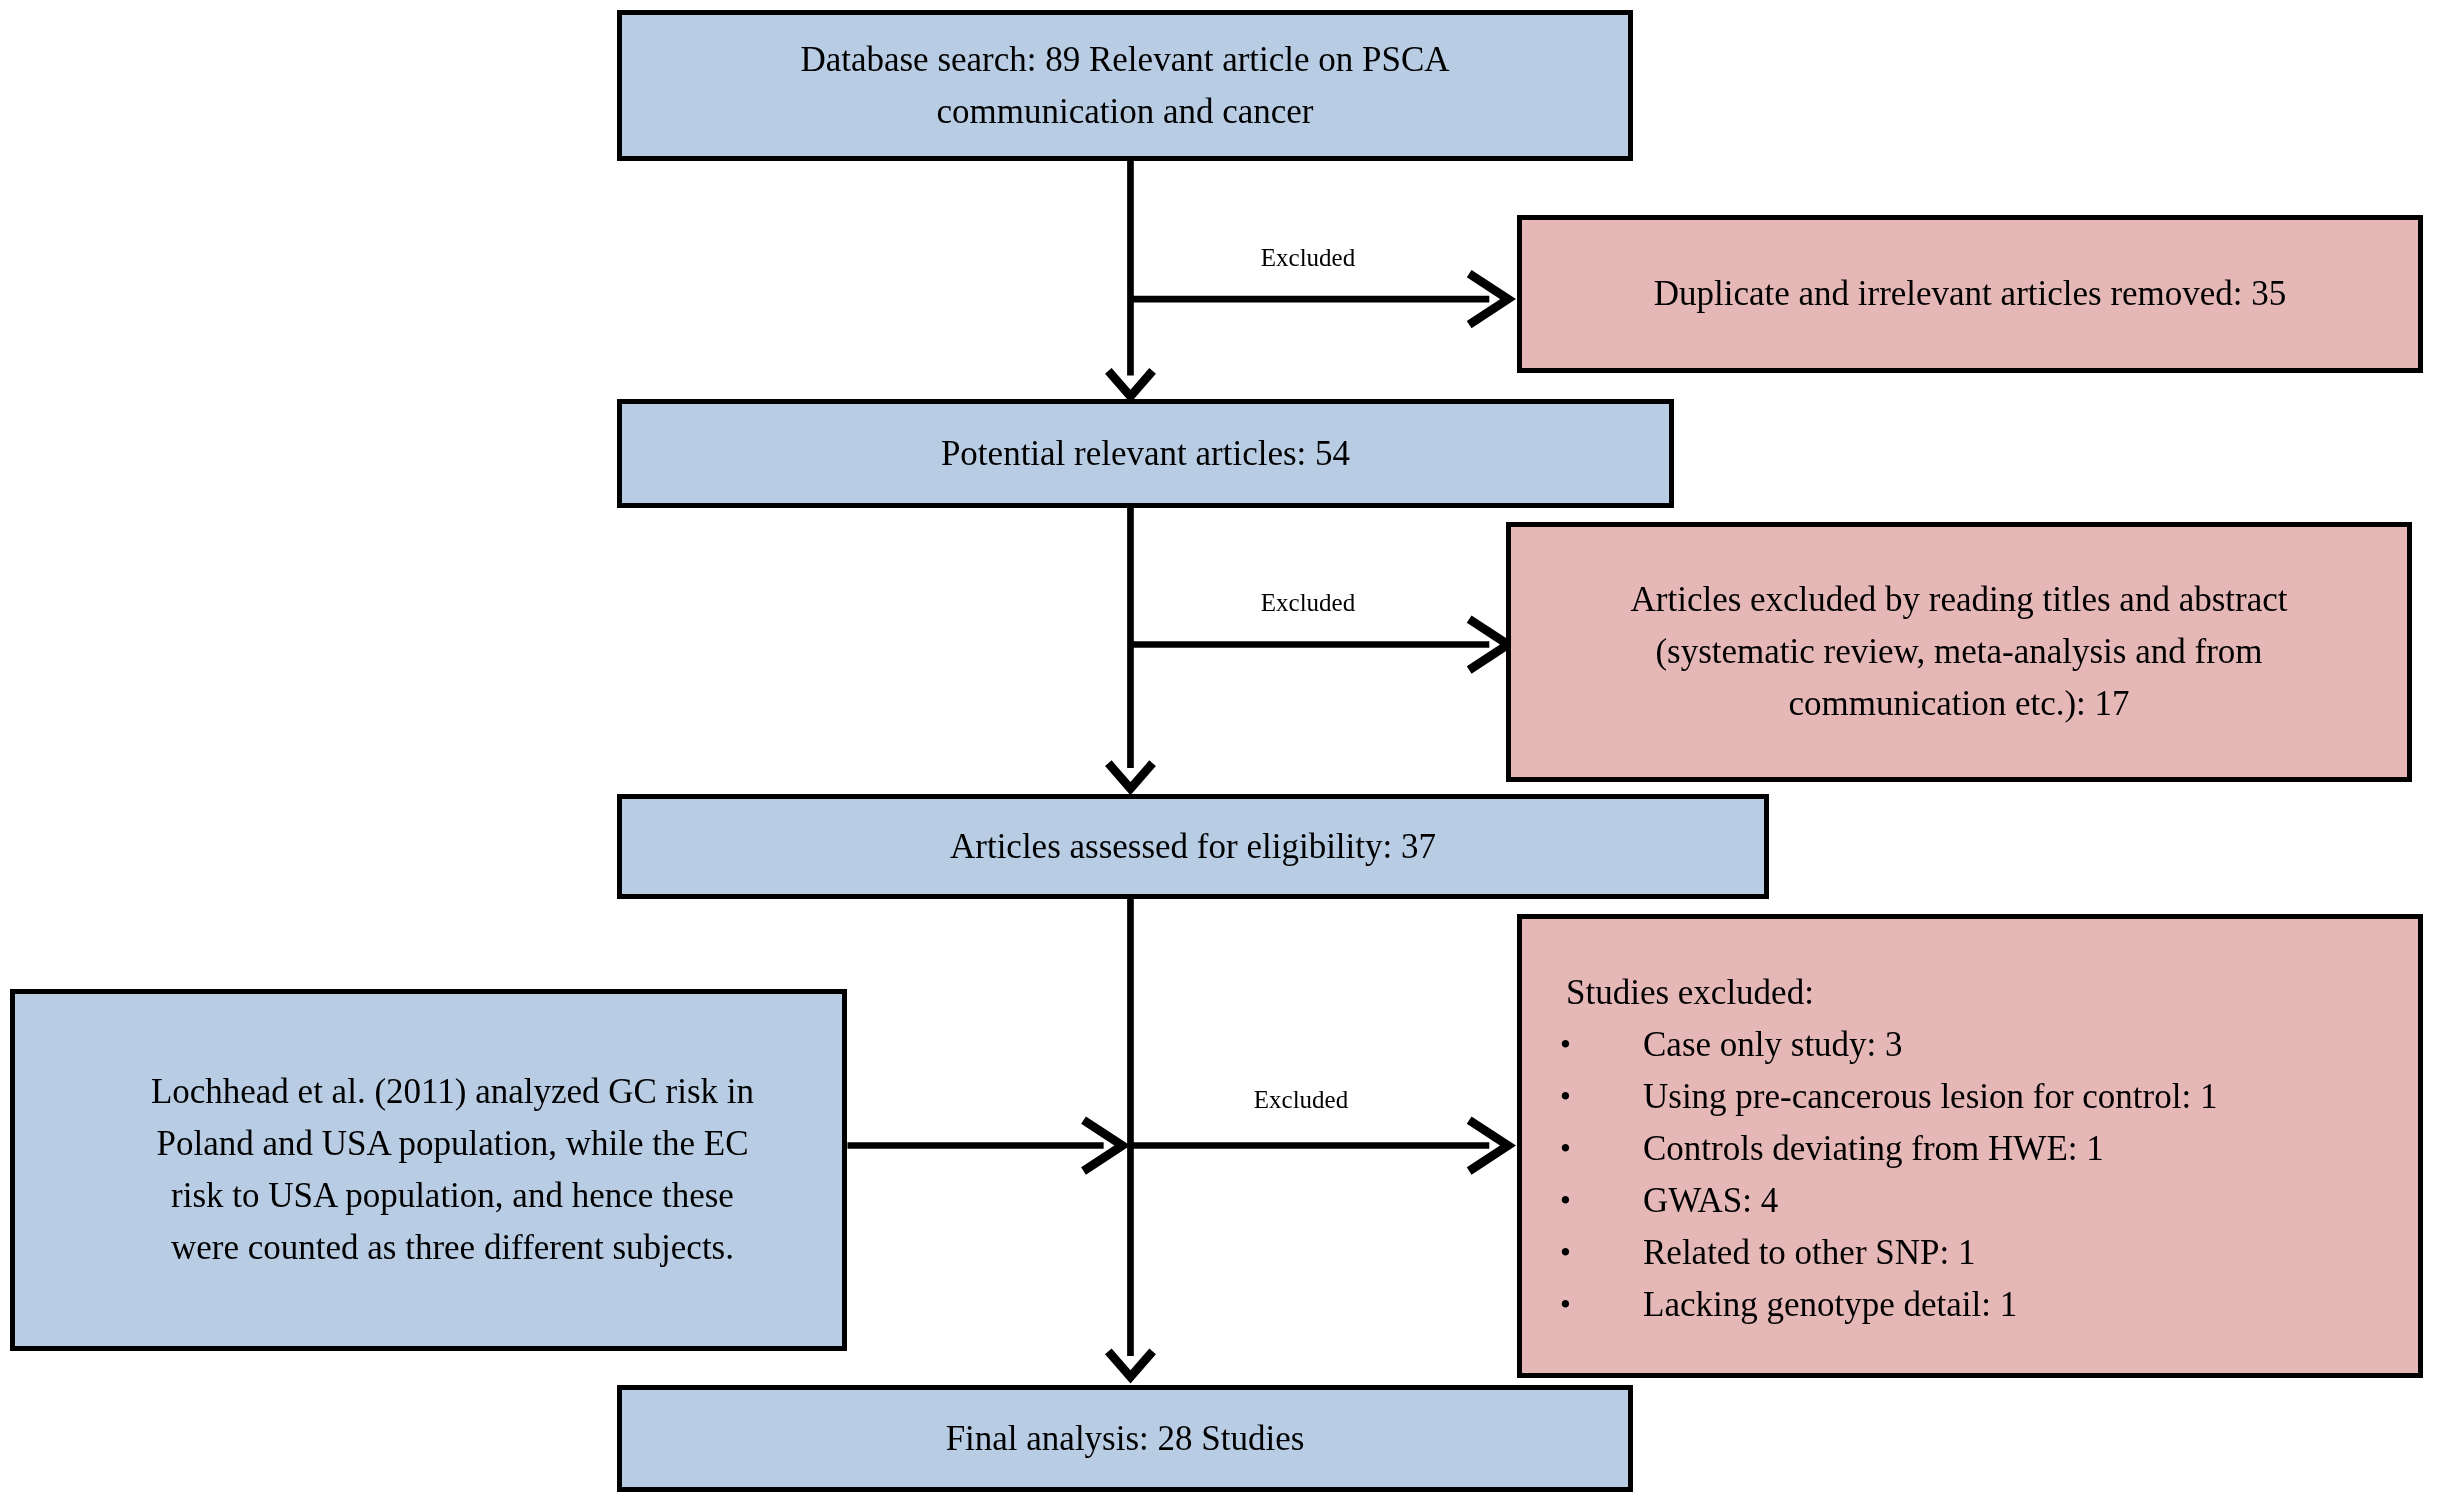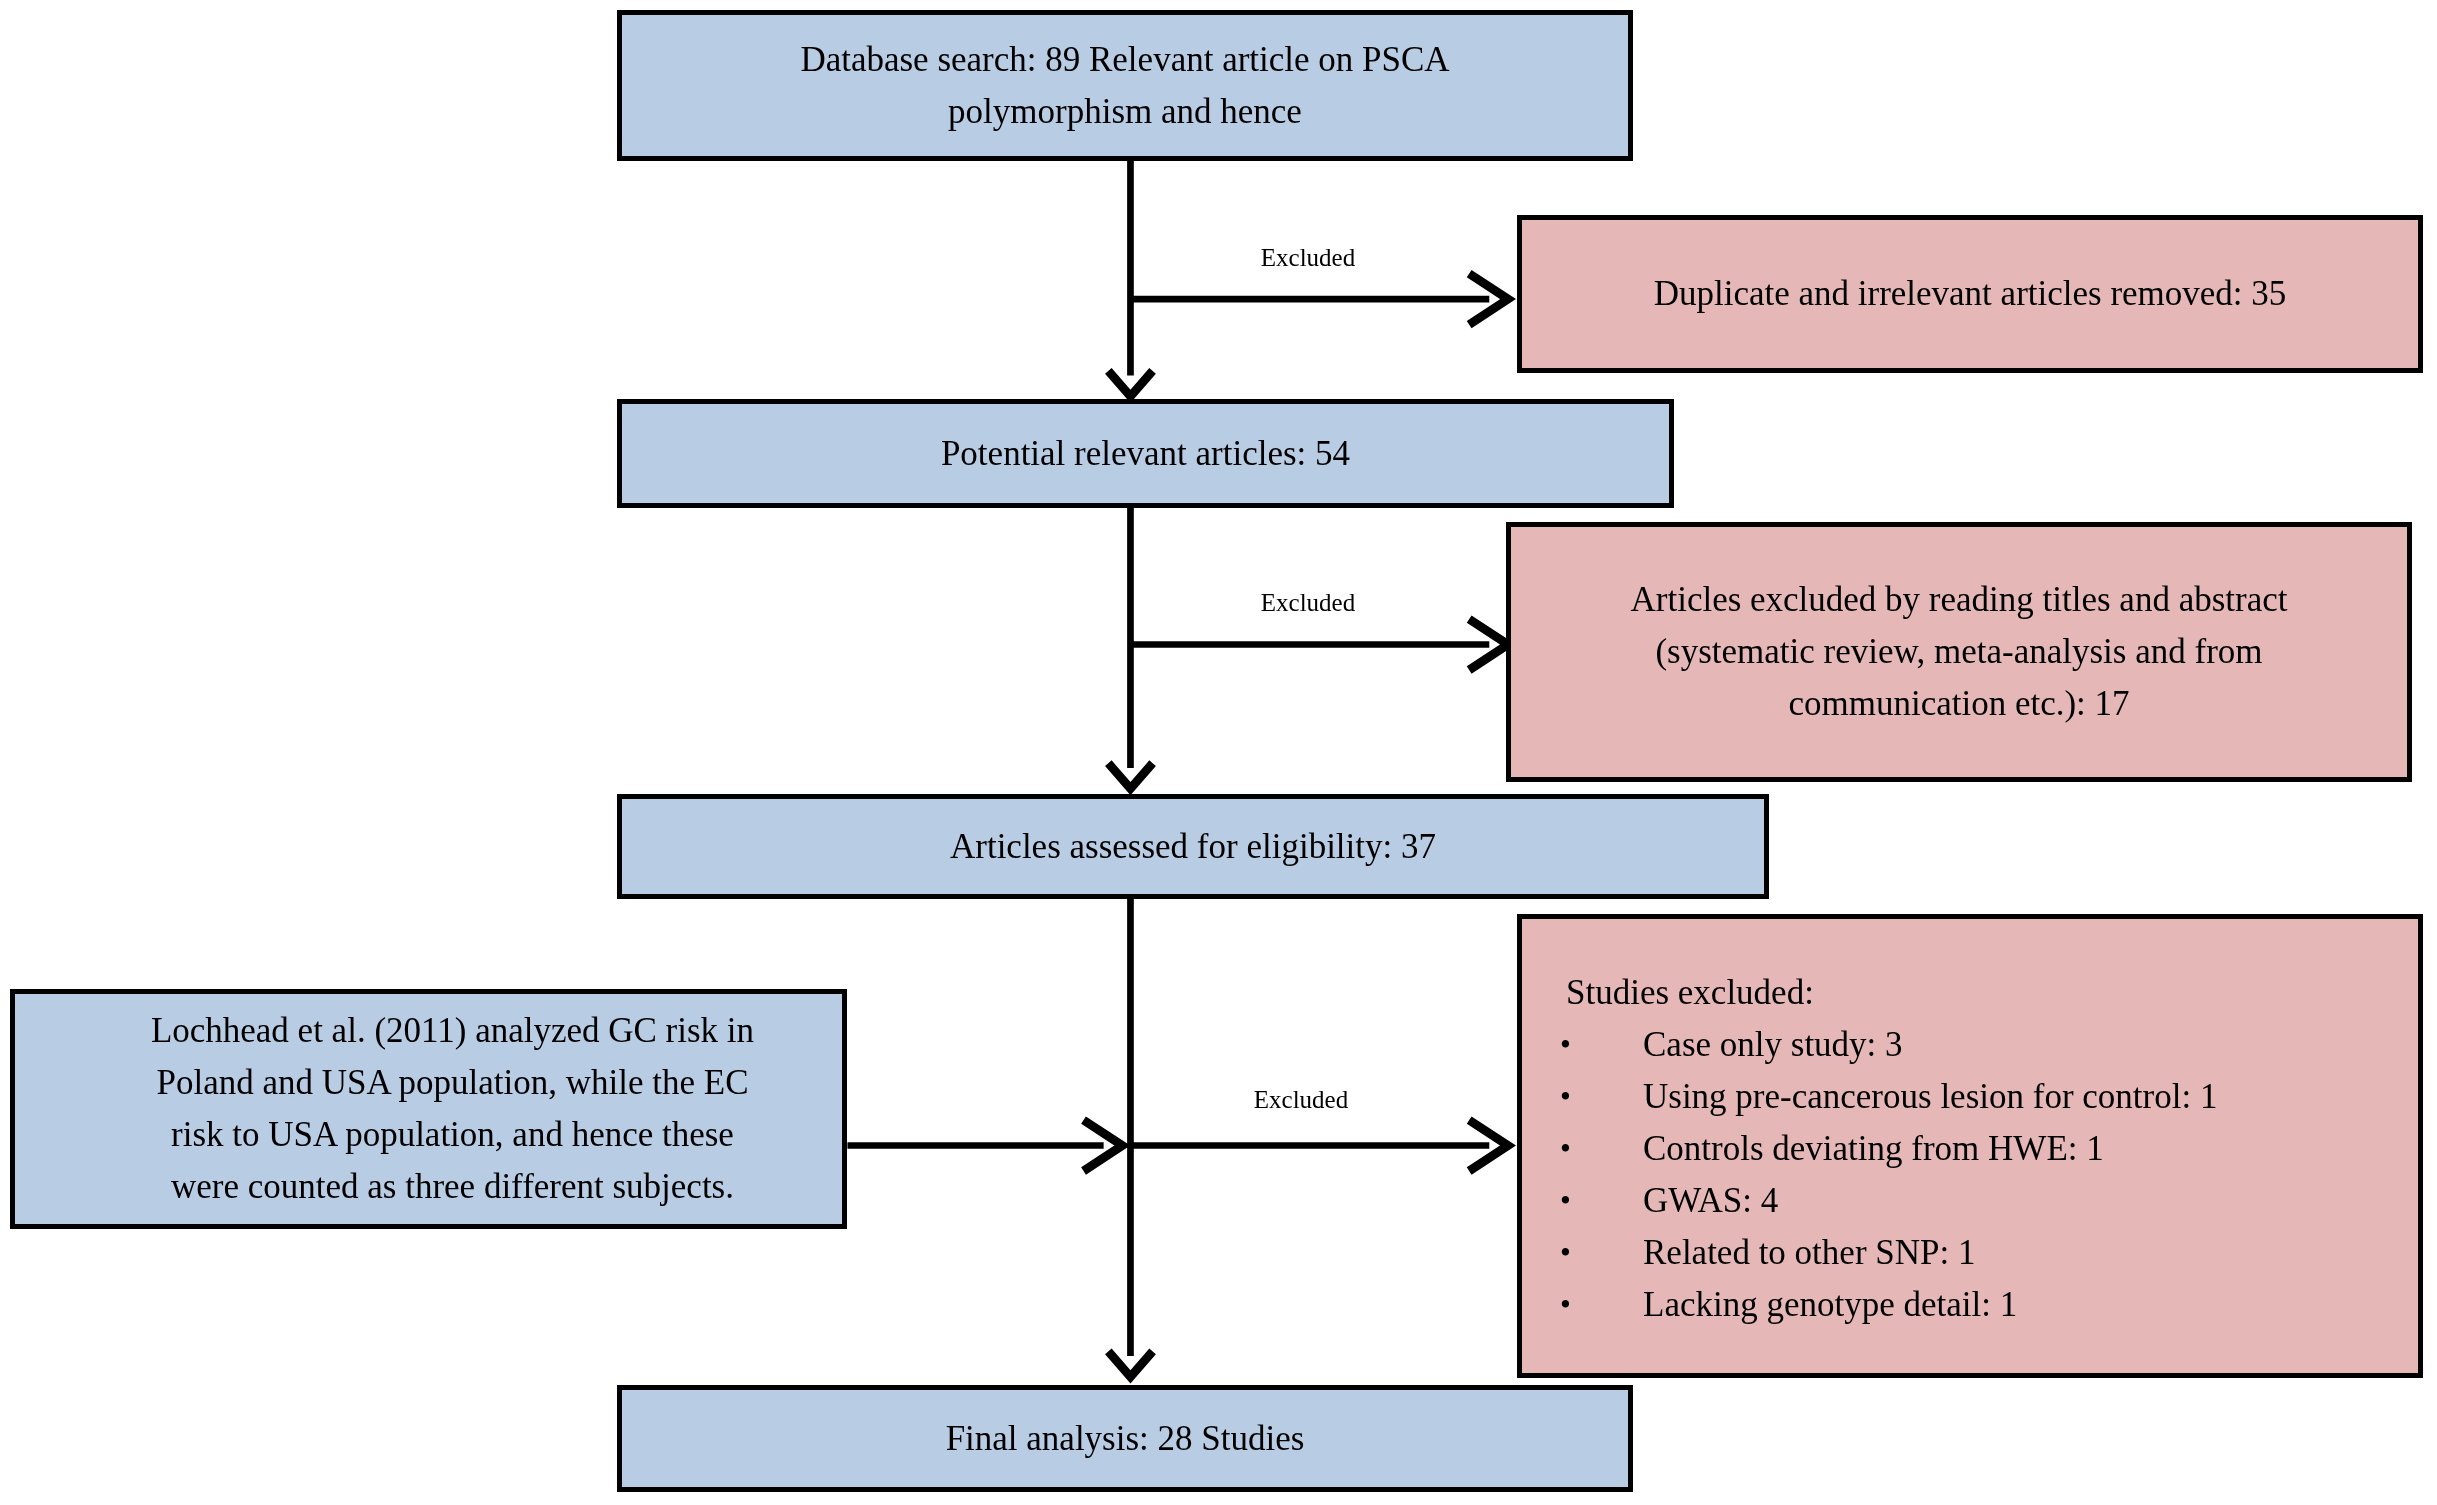--- a/index.html
+++ b/index.html
@@ -38,21 +38,21 @@
   .box.blue { background: var(--box-blue, #B8CCE4); }
   .box.pink { background: var(--box-pink, #E5B8B7); }
   .box.centered { align-items: center; text-align: center; }
   .line { white-space: nowrap; }
 
   #box-database-search   { left: 617px;  top: 10px;   width: 1016px; height: 151px; }
   #box-duplicates        { left: 1517px; top: 215px;  width: 906px; height: 158px; }
   #box-potential         { left: 617px;  top: 399px;  width: 1057px; height: 109px; }
   #box-title-abstract    { left: 1506px; top: 522px;  width: 906px; height: 260px; }
   #box-assessed          { left: 617px;  top: 794px; width: 1152px; height: 105px; }
-  #box-lochhead          { left: 10px;   top: 989px; width: 837px; height: 240px; padding-left: 48px; }
+  #box-lochhead          { left: 10px;   top: 989px; width: 837px; height: 362px; padding-left: 48px; }
   #box-studies-excluded  { left: 1517px; top: 914px; width: 906px; height: 464px;
                            justify-content: flex-start; padding: 48px 20px 0 0; }
   #box-final             { left: 617px;  top: 1385px; width: 1016px; height: 107px; }
 
   .p3-heading { padding-left: 44px; white-space: nowrap; }
   .p3-item { display: flex; }
   .p3-bullet {
     flex: none;
     width: 121px;
     box-sizing: border-box;
@@ -104,21 +104,21 @@
       <path d="M1615 1670 L1673 1708 L1615 1746" stroke-width="13"></path>
     </g>
     <g stroke="#000" fill="none">
       <path d="M1685 1708 L2220 1708" stroke-width="10"></path>
       <path d="M2190 1670 L2248 1708 L2190 1746" stroke-width="13"></path>
     </g>
   </svg>
 
   <div class="box blue centered" id="box-database-search">
     <div class="line">Database search: 89 Relevant article on PSCA</div>
-    <div class="line">polymorphism and hence</div>
+    <div class="line">communication and cancer</div>
   </div>
 
   <div class="box blue centered" id="box-potential">
     <div class="line">Potential relevant articles: 54</div>
   </div>
 
   <div class="box blue centered" id="box-assessed">
     <div class="line">Articles assessed for eligibility: 37</div>
   </div>
 

